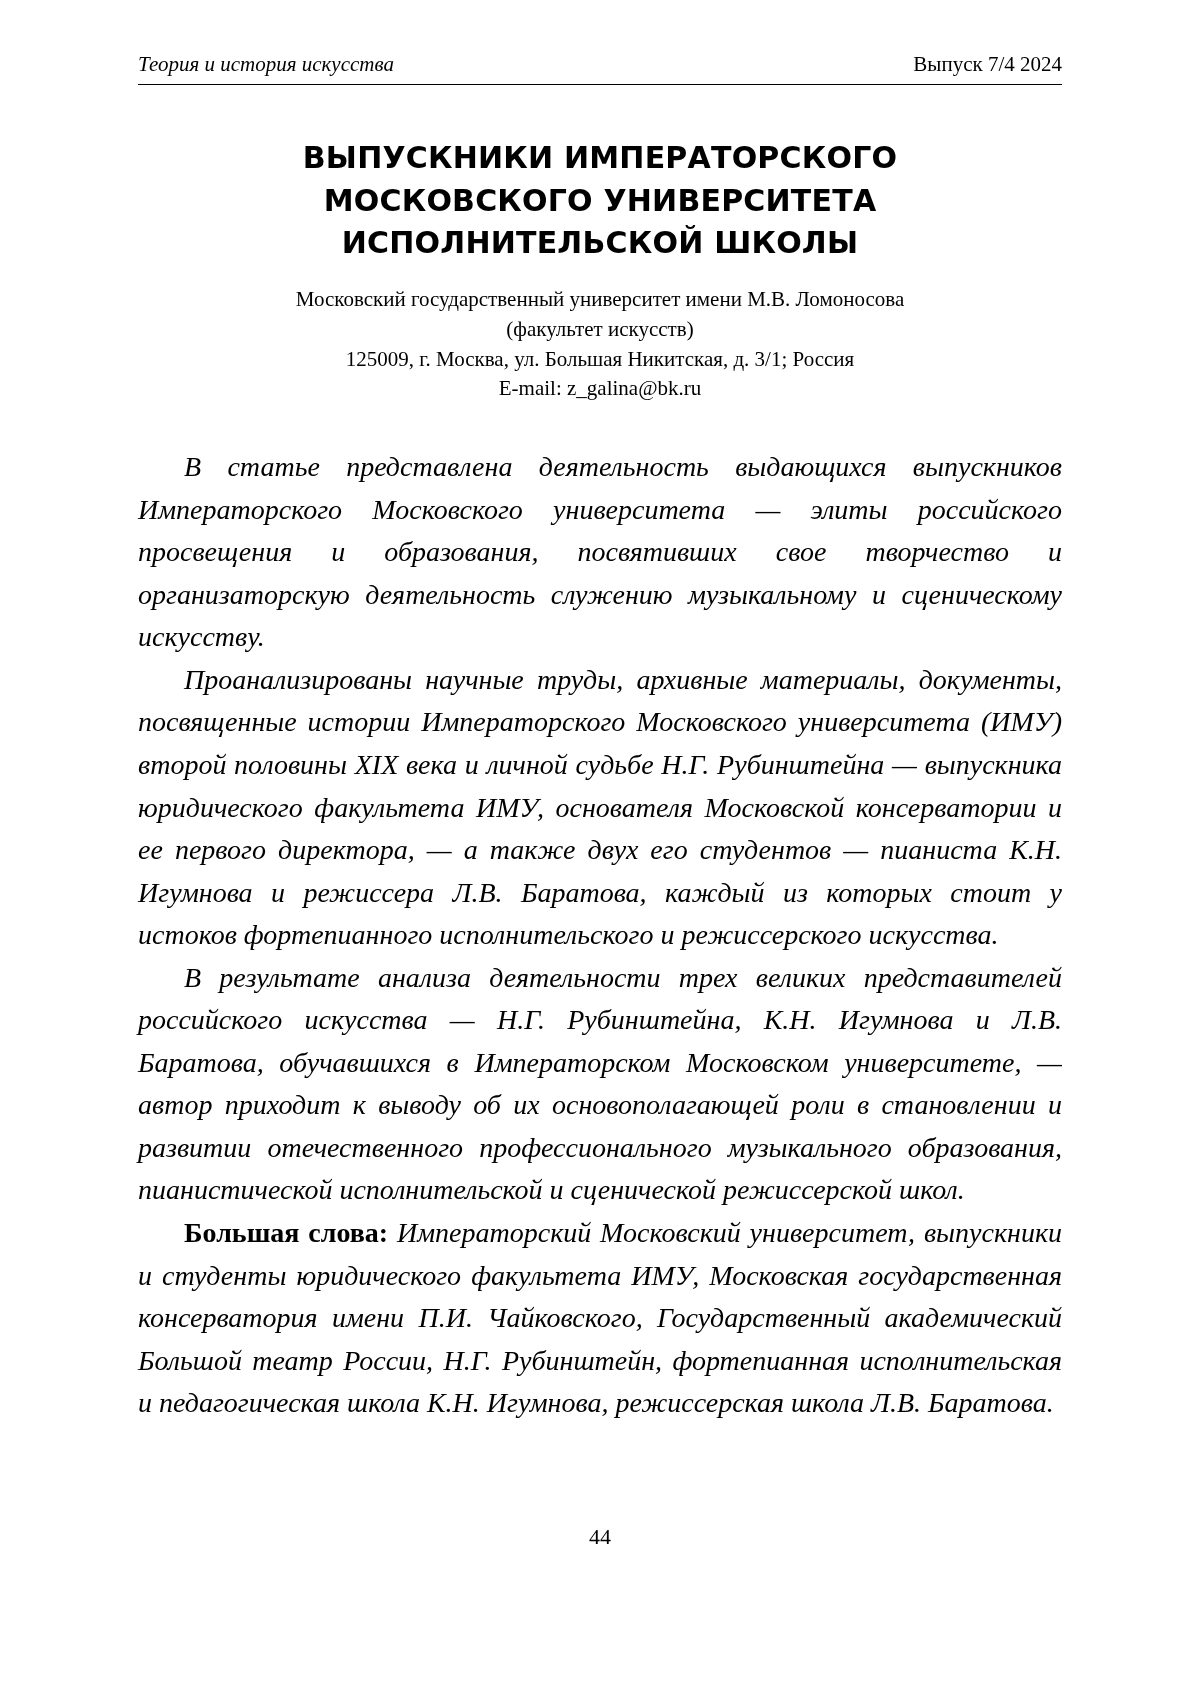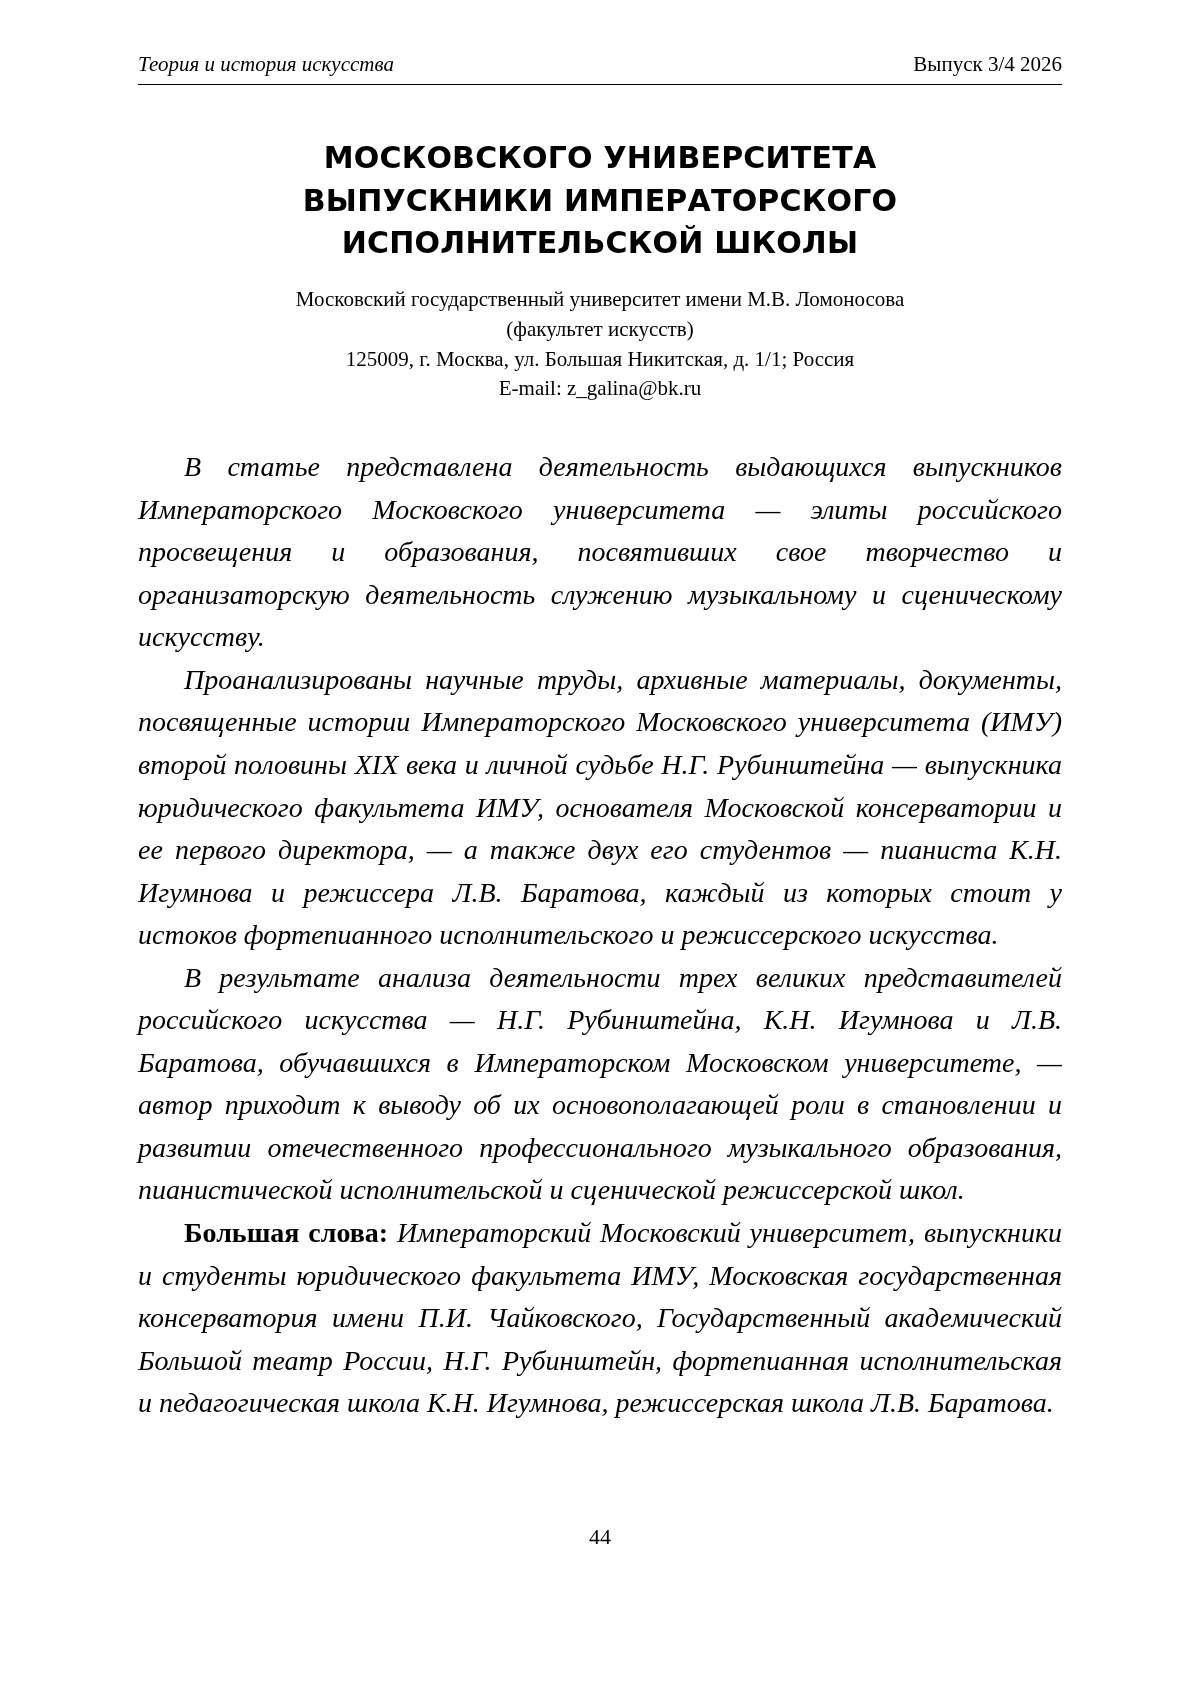--- a/index.html
+++ b/index.html
@@ -111,35 +111,35 @@
   }
 </style>
 </head>
 <body>
 
 <div class="page">
   <div class="content">
 
     <div class="runhead">
       <span class="left">Теория и история искусства</span>
-      <span class="right">Выпуск 3/4 2026</span>
+      <span class="right">Выпуск 7/4 2024</span>
     </div>
 
 
     <h1 class="title">
+      <span class="tline">ВЫПУСКНИКИ ИМПЕРАТОРСКОГО</span>
       <span class="tline">МОСКОВСКОГО УНИВЕРСИТЕТА</span>
-      <span class="tline">ВЫПУСКНИКИ ИМПЕРАТОРСКОГО</span>
       <span class="tline">ИСПОЛНИТЕЛЬСКОЙ ШКОЛЫ</span>
     </h1>
 
 
     <div class="affil">
       <div>Московский государственный университет имени М.В. Ломоносова</div>
       <div>(факультет искусств)</div>
-      <div>125009, г. Москва, ул. Большая Никитская, д. 1/1; Россия</div>
+      <div>125009, г. Москва, ул. Большая Никитская, д. 3/1; Россия</div>
       <div>E-mail: z_galina@bk.ru</div>
     </div>
 
     <div class="abstract">
       <p>В статье представлена деятельность выдающихся выпускников Императорского Московского университета — элиты российского просвещения и образования, посвятивших свое творчество и организаторскую деятельность служению музыкальному и сценическому искусству.</p>
       <p>Проанализированы научные труды, архивные материалы, документы, посвященные истории Императорского Московского университета (ИМУ) второй половины XIX века и личной судьбе Н.Г. Рубинштейна — выпускника юридического факультета ИМУ, основателя Московской консерватории и ее первого директора, — а также двух его студентов — пианиста К.Н. Игумнова и режиссера Л.В. Баратова, каждый из которых стоит у истоков фортепианного исполнительского и режиссерского искусства.</p>
       <p>В результате анализа деятельности трех великих представителей российского искусства — Н.Г. Рубинштейна, К.Н. Игумнова и Л.В. Баратова, обучавшихся в Императорском Московском университете, — автор приходит к выводу об их основополагающей роли в становлении и развитии отечественного профессионального музыкального образования, пианистической исполнительской и сценической режиссерской школ.</p>
       <p class="kw"><b>Большая слова:</b><span> Императорский Московский университет, выпускники и студенты юридического факультета ИМУ, Московская государственная консерватория имени П.И. Чайковского, Государственный академический Большой театр России, Н.Г. Рубинштейн, фортепианная исполнительская и педагогическая школа К.Н. Игумнова, режиссерская школа Л.В. Баратова.</span></p>
     </div>
 

